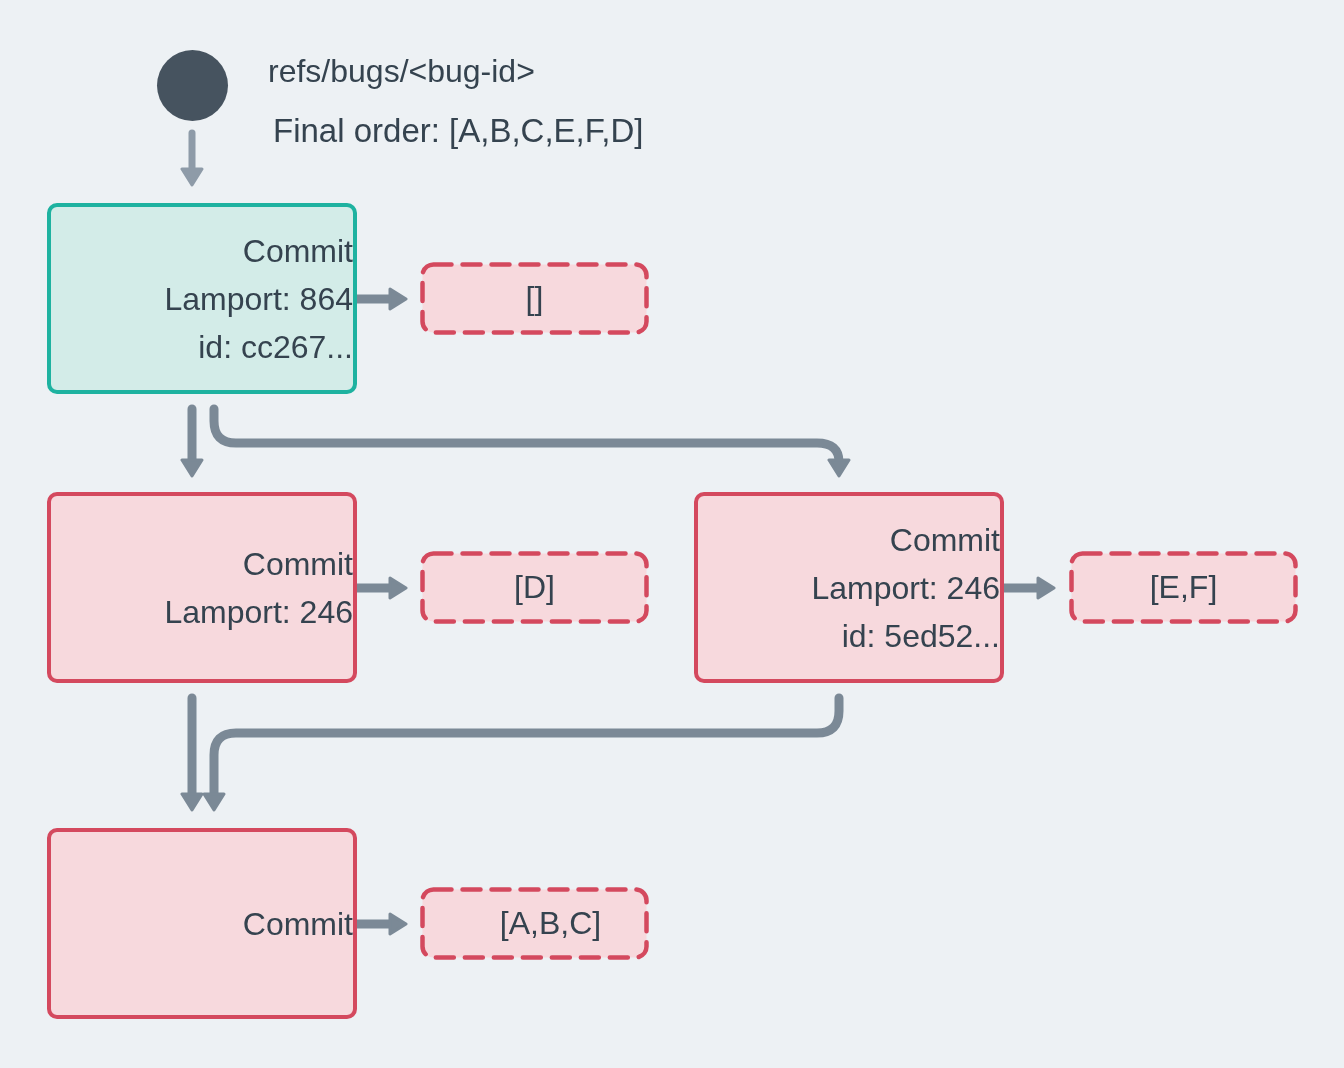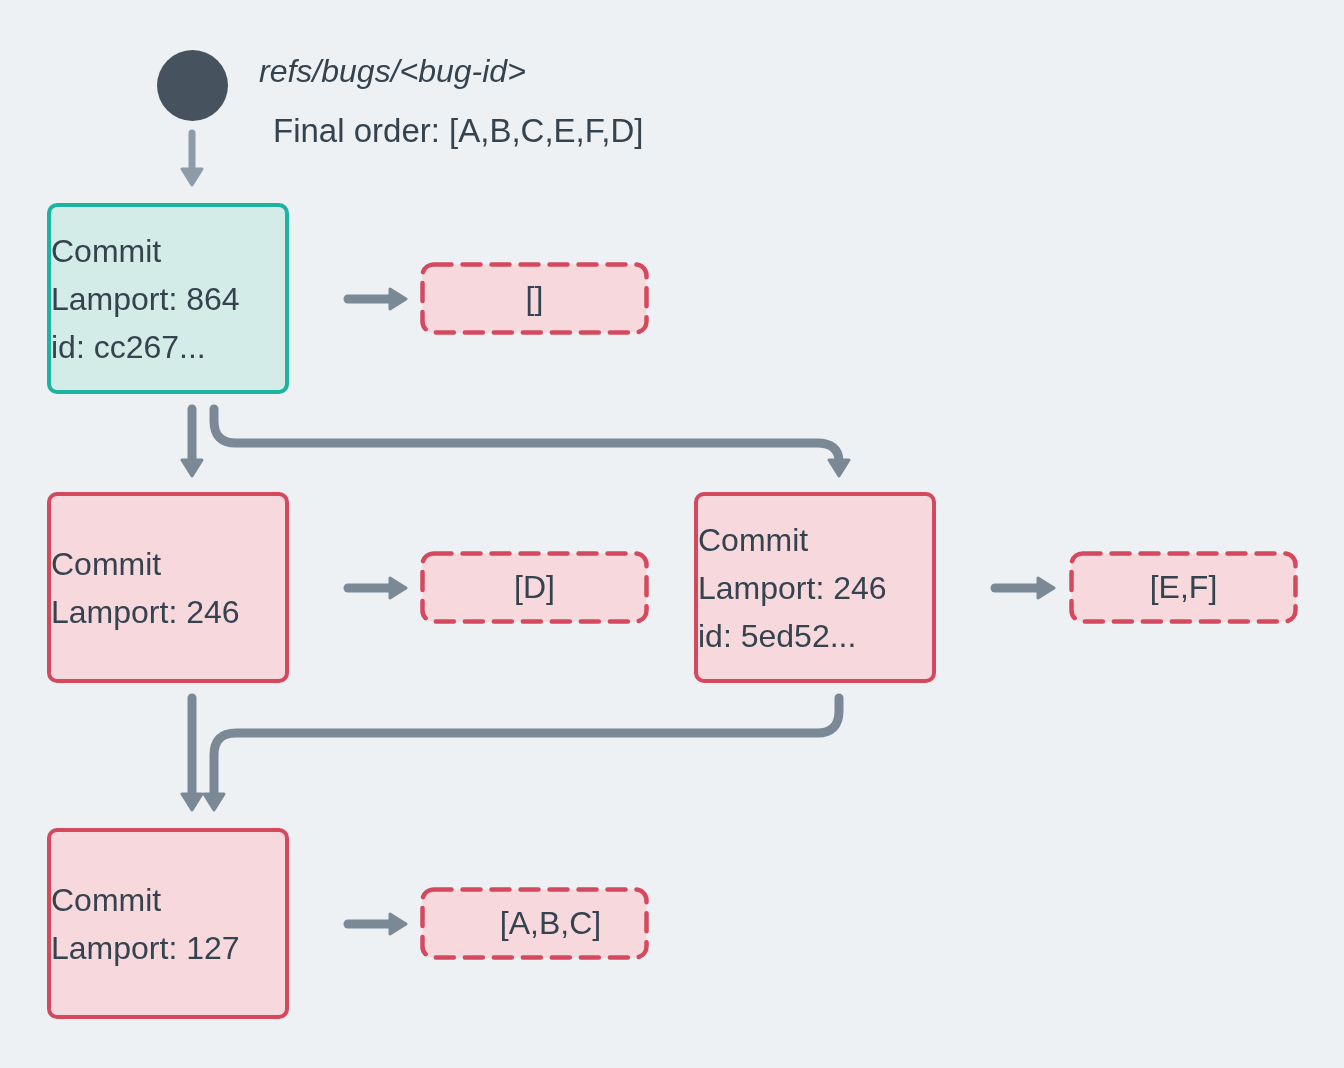--- a/index.html
+++ b/index.html
@@ -11,27 +11,27 @@
   .canvas{position:relative;width:1344px;height:1068px;background:var(--bg);overflow:hidden;}
   .edges{position:absolute;left:0;top:0;width:1344px;height:1068px;}
   .edge{stroke:var(--arrow);stroke-width:9;fill:none;stroke-linecap:round;stroke-linejoin:round;}
   .edge-light{stroke:var(--arrow_light);stroke-width:7;fill:none;stroke-linecap:round;}
   .ah-fill{fill:var(--arrow);stroke:var(--arrow);stroke-width:3;stroke-linejoin:round;}
   .ahl-fill{fill:var(--arrow_light);stroke:var(--arrow_light);stroke-width:3;stroke-linejoin:round;}
   .payload-rect{fill:var(--pink_fill);stroke:var(--red_border);stroke-width:4.5;
     stroke-dasharray:18 11;stroke-linecap:round;}
   .ref-circle{position:absolute;left:157px;top:50px;width:71px;height:71px;border-radius:50%;
     background:var(--node);}
-  .ref-label{position:absolute;left:259px;top:53px;font-size:32px;color:var(--ink);
-    white-space:nowrap;font-style:italic;}
+  .ref-label{position:absolute;left:268px;top:53px;font-size:32px;color:var(--ink);
+    white-space:nowrap;}
   .final-order{position:absolute;left:273px;top:112px;font-size:33px;font-weight:400;
     color:var(--ink);white-space:nowrap;}
-  .commit{position:absolute;box-sizing:border-box;width:242px;height:191px;border-radius:10px;
-    border:4px solid;display:flex;flex-direction:column;align-items:flex-start;justify-content:center;
-    font-size:32px;line-height:48px;color:var(--ink);text-align:center;}
+  .commit{position:absolute;box-sizing:border-box;width:310px;height:191px;border-radius:10px;
+    border:4px solid;display:flex;flex-direction:column;align-items:flex-end;justify-content:center;
+    font-size:32px;line-height:48px;color:var(--ink);text-align:center;padding-left:36px;}
   .commit.teal{border-color:var(--teal_border);background:var(--teal_fill);}
   .commit.red{border-color:var(--red_border);background:var(--pink_fill);}
   .pos-root{left:47px;top:203px;}
   .pos-left{left:47px;top:492px;}
   .pos-right{left:694px;top:492px;}
   .pos-bottom{left:47px;top:828px;}
   .payload{position:absolute;box-sizing:border-box;width:229px;height:73px;display:flex;
     align-items:center;justify-content:center;font-size:32px;color:var(--ink);}
   .pos-pl-root{left:420px;top:262px;}
   .pos-pl-left{left:420px;top:551px;}
@@ -85,21 +85,20 @@
   </div>
 
   <div class="commit red pos-right">
     <div>Commit</div>
     <div>Lamport: 246</div>
     <div>id: 5ed52...</div>
   </div>
 
   <div class="commit red pos-bottom">
     <div>Commit</div>
-    <div>Lamport: 127</div>
   </div>
 
   <div class="payload pos-pl-root">
     <span>[]</span>
   </div>
   <div class="payload pos-pl-left">
     <span>[D]</span>
   </div>
   <div class="payload pos-pl-right">
     <span>[E,F]</span>

